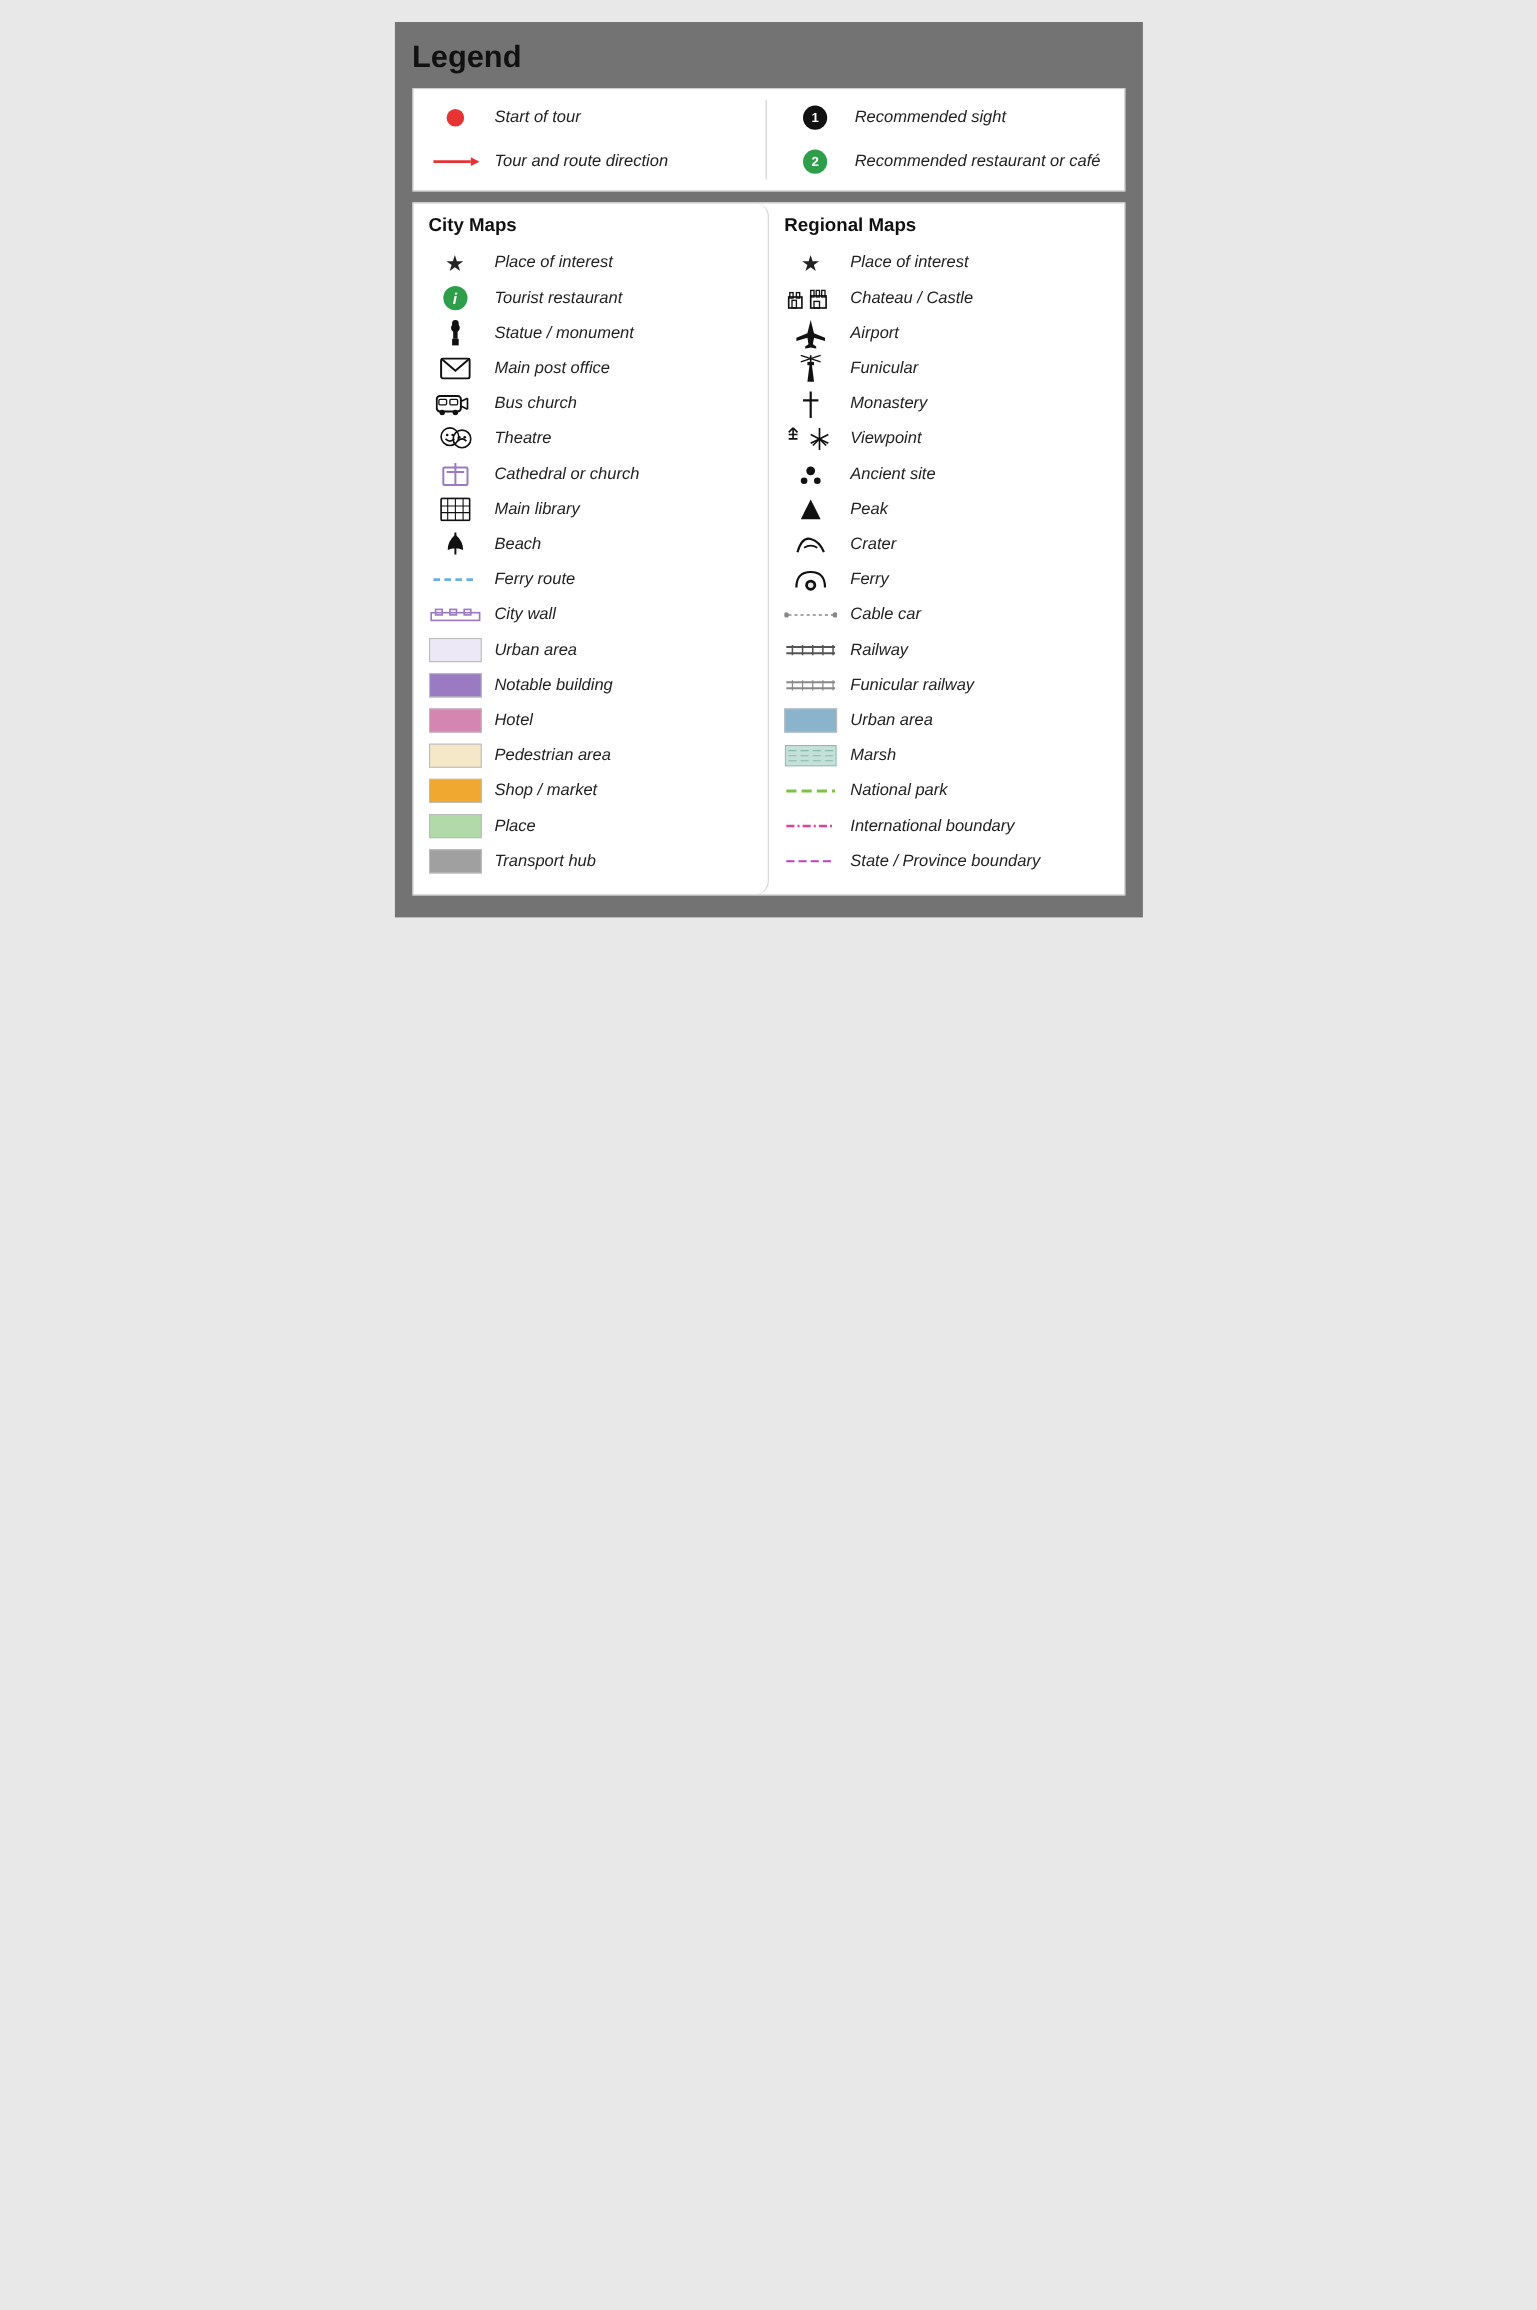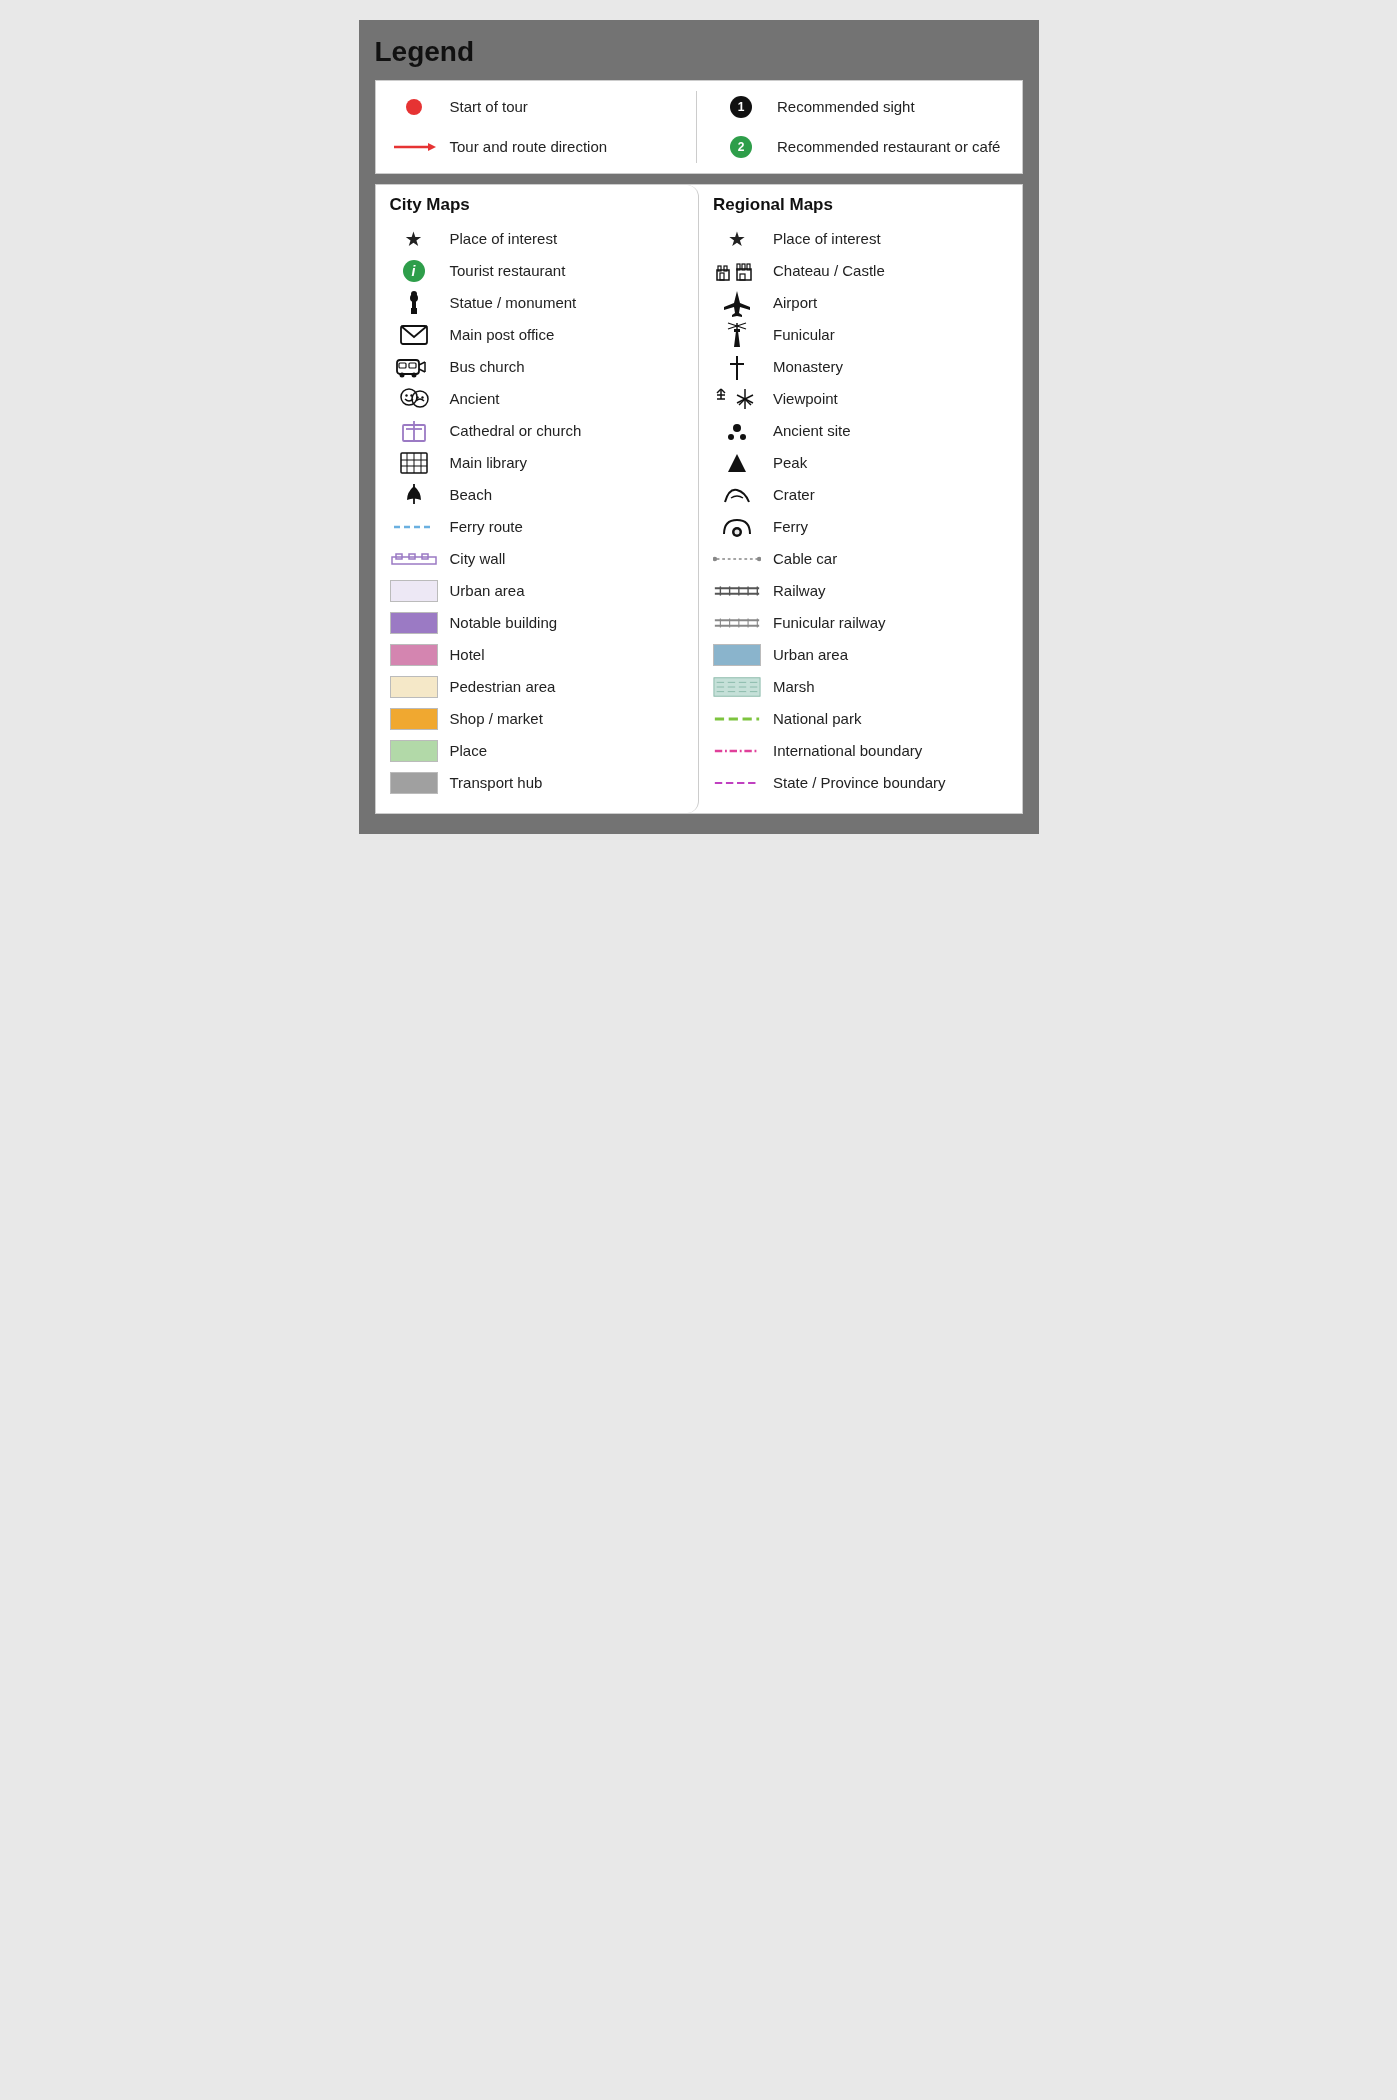--- a/index.html
+++ b/index.html
@@ -61,20 +61,21 @@
       min-width: 48px;
       display: flex;
       align-items: center;
       justify-content: center;
       font-size: 18px;
     }
     .label-cell {
       font-size: 15px;
       color: #222;
       line-height: 1.3;
+      font-style: italic;
     }
     
     .bottom-section {
       display: flex;
       flex-direction: row;
       gap: 0;
       background: #fff;
       border: 1px solid #ccc;
     }
     .column {
@@ -251,21 +252,21 @@
             <circle cx="10" cy="9" r="8" fill="none" stroke="#111" stroke-width="1.5"></circle>
             <path d="M6,11 Q10,15 14,11" fill="none" stroke="#111" stroke-width="1.5"></path>
             <circle cx="7.5" cy="7.5" r="1.2" fill="#111"></circle>
             <circle cx="12.5" cy="7.5" r="1.2" fill="#111"></circle>
             <circle cx="21" cy="11" r="8" fill="none" stroke="#111" stroke-width="1.5"></circle>
             <path d="M17,13 Q21,9 25,13" fill="none" stroke="#111" stroke-width="1.5"></path>
             <circle cx="18.5" cy="9.5" r="1.2" fill="#111"></circle>
             <circle cx="23.5" cy="9.5" r="1.2" fill="#111"></circle>
           </svg>
         </div>
-        <span class="label-cell">Ancient</span>
+        <span class="label-cell">Theatre</span>
       </div>
 
       <div class="legend-item">
         <div class="icon-cell">
           <svg width="26" height="24" viewBox="0 0 26 24">
             <rect x="2" y="6" width="22" height="16" rx="1" fill="none" stroke="#9b7ac4" stroke-width="1.8"></rect>
             <line x1="13" y1="2" x2="13" y2="22" stroke="#9b7ac4" stroke-width="1.8"></line>
             <line x1="5" y1="10" x2="21" y2="10" stroke="#9b7ac4" stroke-width="1.8"></line>
           </svg>
         </div>

